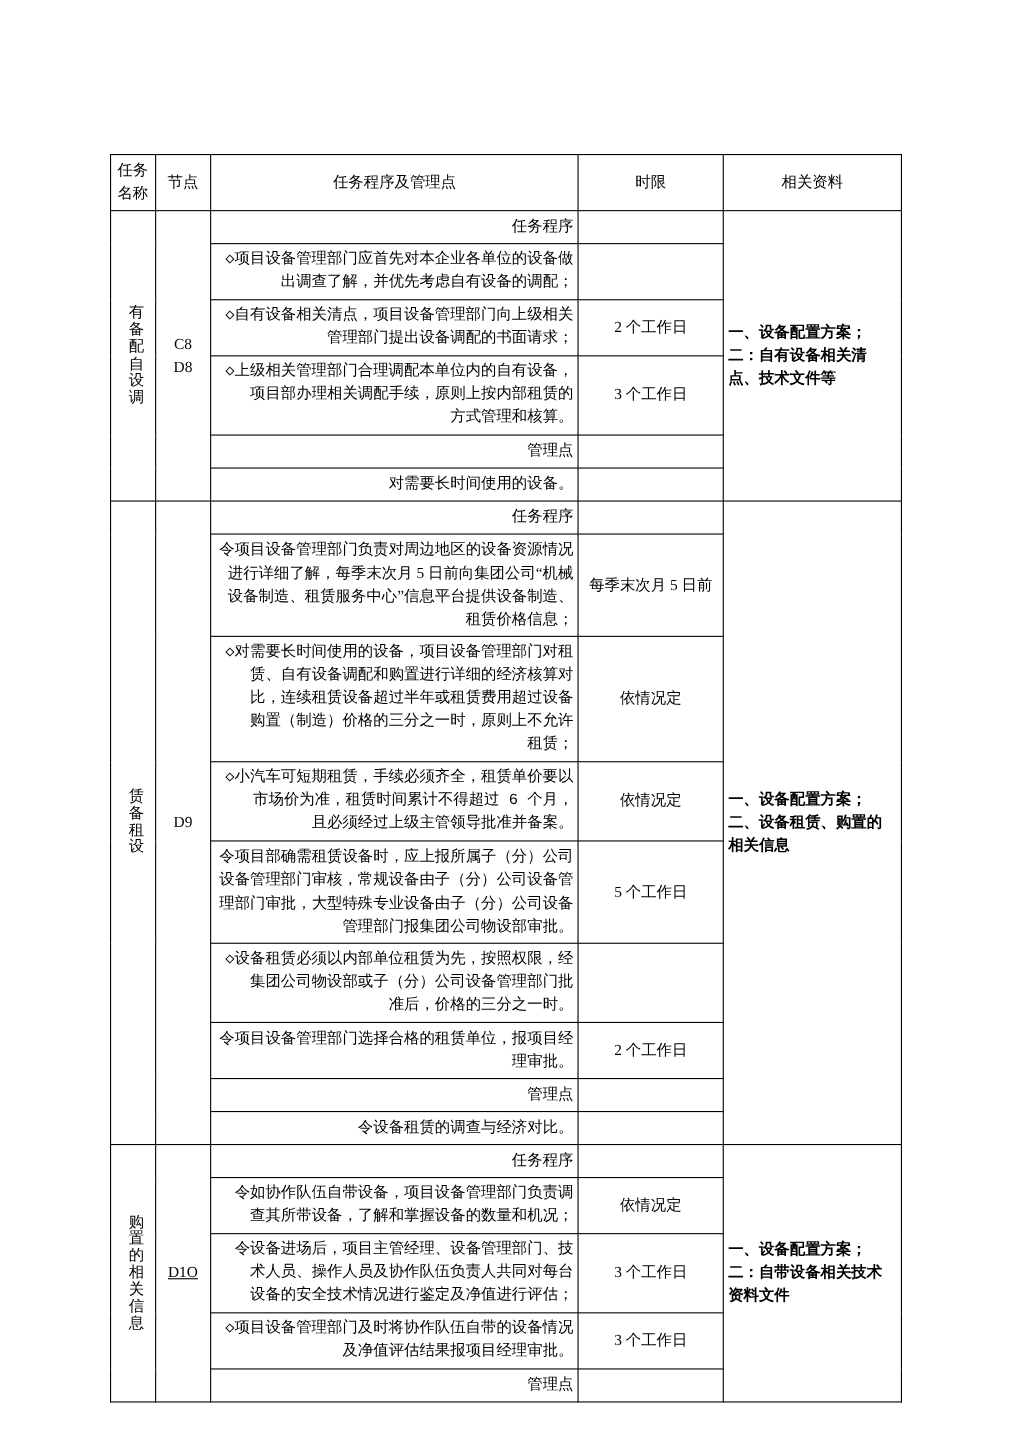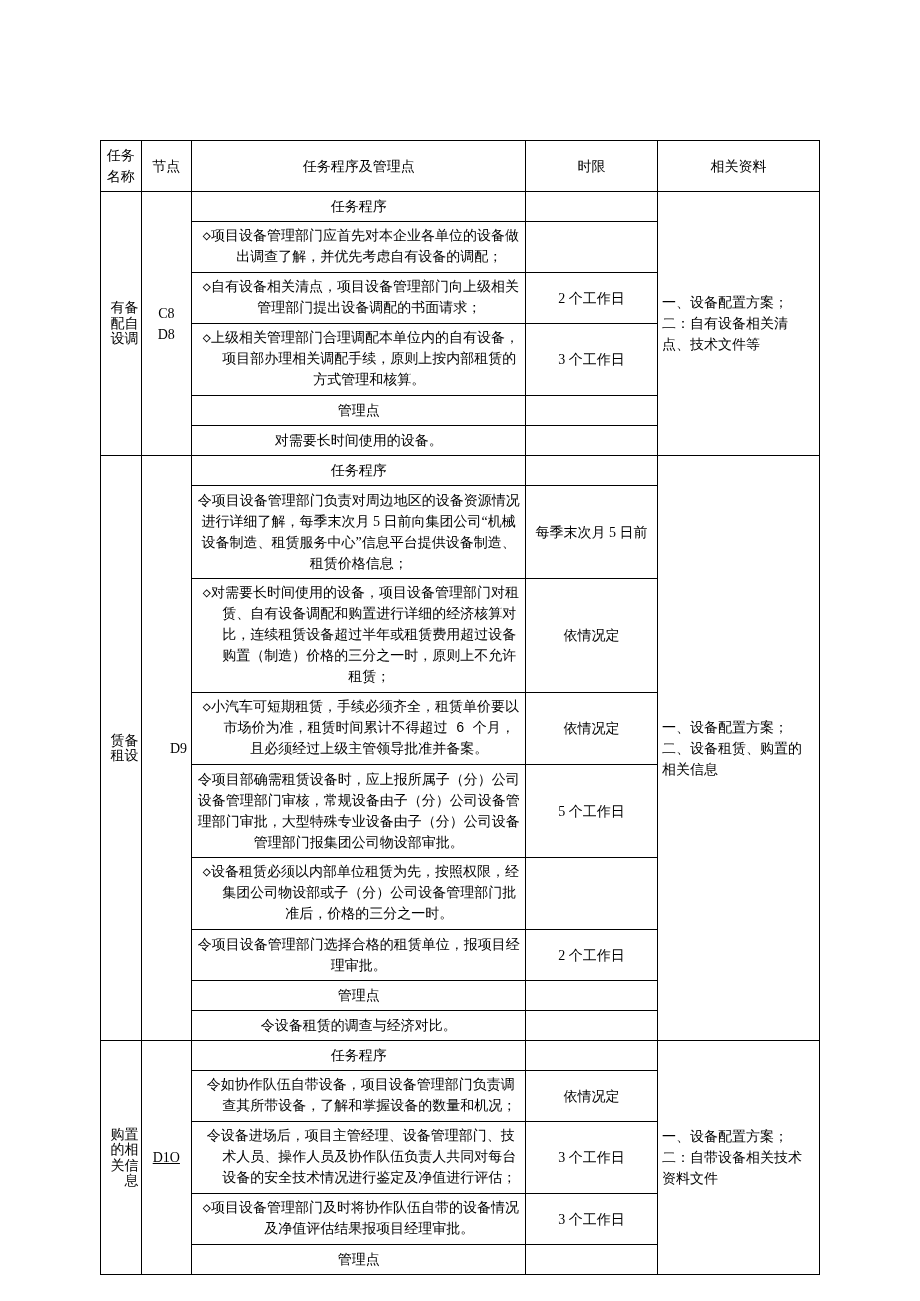--- a/index.html
+++ b/index.html
@@ -26,28 +26,28 @@
     font-weight: normal;
     line-height: 1.5;
   }
   th { text-align: center; }
   .col-task  { width: 40px; }
   .col-node  { width: 50px; }
   .col-proc  { width: 330px; }
   .col-time  { width: 130px; }
   .col-ref   { width: 160px; }
   .vtext {
-    text-align: right;
+    text-align: left;
     line-height: 1.1;
     word-break: break-all;
-    padding: 4px 2px;
+    padding: 4px 16px;
   }
   .ctr { text-align: center; }
-  .proc { text-align: center; word-break: break-all; }
-  .ref  { text-align: left; word-break: break-all; vertical-align: middle; }
+  .proc { text-align: right; word-break: break-all; }
+  .ref  { text-align: left; word-break: break-all; vertical-align: middle; font-weight: bold; }
   .indent { padding-left: 1.5em; text-indent: -1.2em; font-family: Liberation Mono, monospace; }
 </style>
 </head>
 <body>
 <div class="page">
 
 <table>
   <colgroup>
     <col class="col-task">
         <col class="col-node">
@@ -101,21 +101,21 @@
           <td class="ctr"></td>
         </tr>
         <tr>
           <td class="proc">
             <div>对需要长时间使用的设备。</div>
           </td>
           <td class="ctr"></td>
         </tr>
         <tr>
           <td rowspan="9" class="vtext">赁备租设</td>
-          <td rowspan="9" class="ctr" style="white-space: pre-line; text-align: right;">D9</td>
+          <td rowspan="9" class="ctr" style="white-space: pre-line;">D9</td>
           <td class="proc">
             <div>任务程序</div>
           </td>
           <td class="ctr"></td>
           <td rowspan="9" class="ref" style="white-space: pre-line;">一、设备配置方案；
 二、设备租赁、购置的相关信息</td>
         </tr>
         <tr>
           <td class="proc">
             <div>令项目设备管理部门负责对周边地区的设备资源情况进行详细了解，每季末次月 5 日前向集团公司“机械设备制造、租赁服务中心”信息平台提供设备制造、租赁价格信息；</div>

